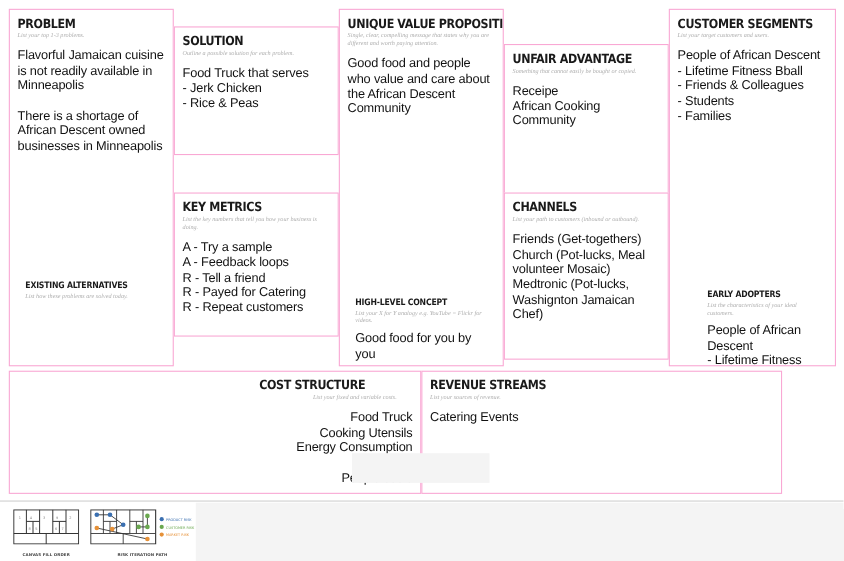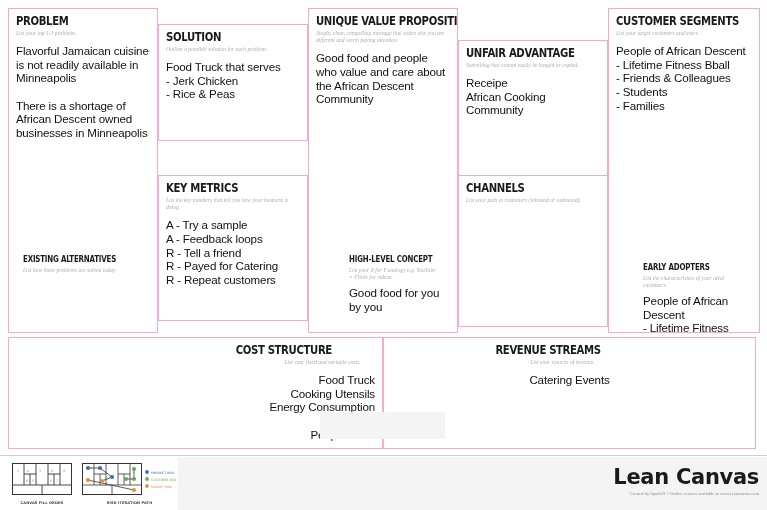--- a/index.html
+++ b/index.html
@@ -69,37 +69,37 @@
     line-height: 13.6px;
     color: #111111;
     white-space: pre-line;
     letter-spacing: -0.15px;
   }
   .content.compact { line-height: 13.2px; }
 
   
   #problem          { left:8px;   top:8px;   width:150px; height:325px; }
   #solution         { left:158px; top:24px;   width:150px; height:117px; }
-  #key-metrics      { left:158px; top:175px; width:150px; height:146px; }
+  #key-metrics      { left:158px; top:175px; width:150px; height:131px; }
   #uvp              { left:308px; top:8px;   width:150px; height:325px; }
   #unfair           { left:458px; top:8px;   width:150px; height:167px;margin-top:32px; }
   #channels         { left:458px; top:175px; width:150px; height:152px; }
   #segments         { left:608px; top:8px;   width:152px; height:325px; }
 
   #cost             { left:8px;   top:337px; width:375px; height:112px;text-align:right; }
-  #revenue          { left:383px; top:337px; width:373px; height:112px;text-align:center; }
+  #revenue          { left:383px; top:337px; width:328px; height:112px; }
 
   
   .sub {
     position: absolute;
     left: 7px;
     right: 6px;
   }
   #existing-alt { top: 240px; }
-  #hlc          { top: 240px; margin-left: 26px; }
+  #hlc          { top: 255px; }
   #early-adopt  { top: 248px; margin-left: 20px; }
 
   .tall-body { position: relative; height: 100%; }
 
   
   #gray-band {
     position: absolute;
     left: 320px;
     top: 412px;
     width: 125px;
@@ -217,20 +217,21 @@
   <div class="box" id="unfair">
     <div class="sect-title">UNFAIR ADVANTAGE</div>
     <div class="hint">Something that cannot easily be bought or copied.</div>
     <div class="content">Receipe
 African Cooking Community</div>
   </div>
 
   <div class="box" id="channels">
     <div class="sect-title">CHANNELS</div>
     <div class="hint">List your path to customers (inbound or outbound).</div>
+    <div class="content">Friends (Get-togethers) Church (Pot-lucks, Meal volunteer Mosaic) Medtronic (Pot-lucks, Washignton Jamaican Chef)</div>
   </div>
 
   <div class="box" id="segments">
     <div class="tall-body">
       <div class="sect-title">CUSTOMER SEGMENTS</div>
       <div class="hint">List your target customers and users.</div>
       <div class="content">People of African Descent
 - Lifetime Fitness Bball
 - Friends &amp; Colleagues
 - Students
@@ -324,18 +325,14 @@
       <circle cx="65" cy="9" r="1.9" fill="#3a6fb0"></circle>
       <circle cx="65" cy="16" r="1.9" fill="#6aa84f"></circle>
       <circle cx="65" cy="23" r="1.9" fill="#e69138"></circle>
       <text x="69" y="10.5" font-family="DejaVu Sans, sans-serif" font-size="3.1" fill="#3a6fb0">PRODUCT RISK</text>
       <text x="69" y="17.5" font-family="DejaVu Sans, sans-serif" font-size="3.1" fill="#6aa84f">CUSTOMER RISK</text>
       <text x="69" y="24.5" font-family="DejaVu Sans, sans-serif" font-size="3.1" fill="#e69138">MARKET RISK</text>
     </svg>
     <div class="thumb-cap">RISK ITERATION PATH</div>
   </div>
 
-  <div id="brand">
-    <div id="brand-title">Lean Canvas</div>
-    <div id="brand-credit">Created by Spark59 // Online version available at www.leancanvas.com</div>
-  </div>
 
 </div>
 
 </body></html>

